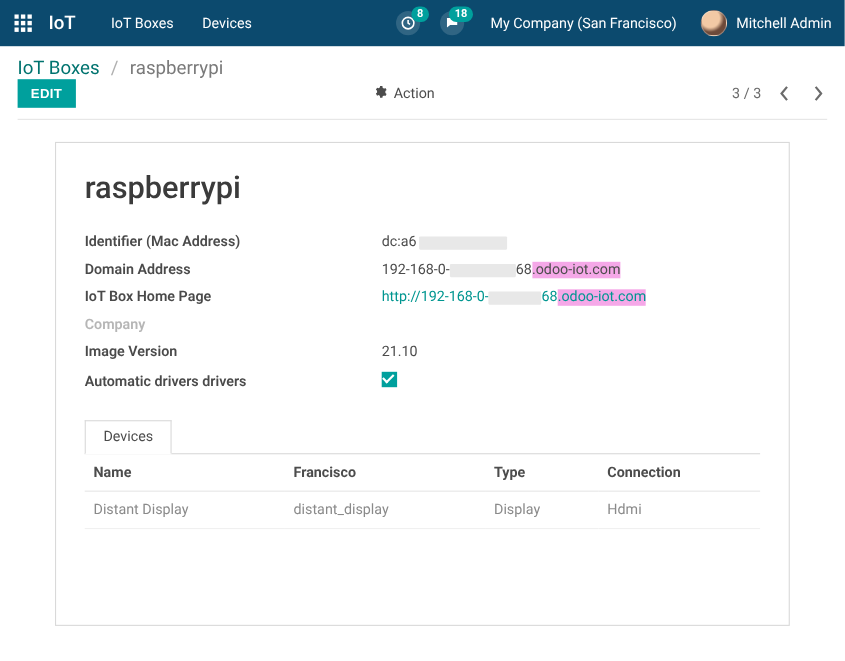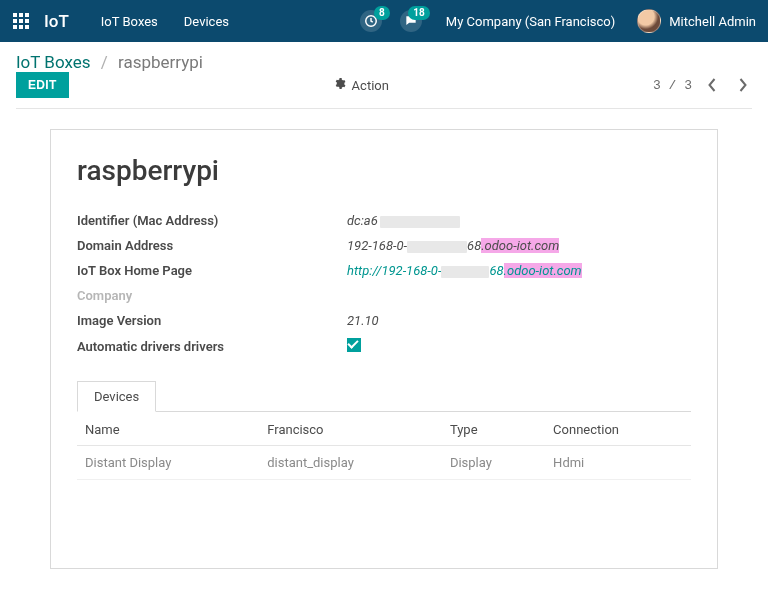--- a/index.html
+++ b/index.html
@@ -19,43 +19,43 @@
   .avatar { width: 24px; height: 24px; border-radius: 50%; background: radial-gradient(circle at 35% 30%, #f2c9a5 0 40%, #6d4a3a 60%); border: 1px solid rgba(255,255,255,0.3); }
 
   
   .controlbar { padding: 10px 16px 0 16px; }
   .breadcrumb { font-size: 17px; color: #7a7a7a; margin-bottom: 0; }
   .breadcrumb .root { color: #00736f; cursor: pointer; }
   .breadcrumb .sep { color: #b0b0b0; margin: 0 6px; }
   .bar2 { display: flex; align-items: center; justify-content: space-between; padding-bottom: 10px; border-bottom: 1px solid #e5e5e5; }
   .edit-btn { background: #00a09d; color: #fff; border: none; font-size: 12px; font-weight: 600; padding: 6px 12px; letter-spacing: 0.3px; cursor: pointer; }
   .action-btn { display: inline-flex; align-items: center; gap: 6px; color: #4c4c4c; font-size: 13px; cursor: pointer; }
-  .pager { display: flex; align-items: center; gap: 12px; color: #6b6b6b; font-family: Liberation Mono, monospace; }
+  .pager { display: flex; align-items: center; gap: 12px; color: #6b6b6b; }
   .pager .arrow { width: 18px; height: 18px; display: inline-flex; align-items: center; justify-content: center; cursor: pointer; color: #6b6b6b; }
 
   
   .sheet-wrap { padding: 20px 50px 30px; }
   .sheet { border: 1px solid #d9d9d9; background: #fff; padding: 24px 26px 40px; min-height: 440px; }
   .rec-title { font-size: 28px; font-weight: 500; color: #3b3b3b; margin-bottom: 26px; }
   .fields { display: grid; grid-template-columns: 260px 1fr; row-gap: 10px; column-gap: 10px; font-size: 13px; align-items: center; }
   .field-label { font-weight: 600; color: #4a4a4a; }
   .field-label.muted { color: #b6b6b6; font-weight: 600; }
-  .field-value { color: #4c4c4c; font-style: italic; }
+  .field-value { color: #4c4c4c; }
   .redact { display: inline-block; background: #e8e8e8; height: 12px; vertical-align: middle; border-radius: 1px; }
   .hl-pink { background: #f5a8e8; padding: 0 0; }
   .link { color: #009690; }
   .chk { width: 14px; height: 14px; display: inline-block; background: #00a09d; position: relative; }
   .chk::after { content: ""; position: absolute; left: 3px; top: 0px; width: 4px; height: 8px; border: solid #fff; border-width: 0 2px 2px 0; transform: rotate(45deg); }
 
   
   .tabs { margin-top: 26px; }
   .tab-row { border-bottom: 1px solid #d9d9d9; display: flex; }
   .tab { border: 1px solid #d9d9d9; border-bottom: 1px solid #fff; margin-bottom: -1px; padding: 7px 16px; font-size: 13px; color: #4c4c4c; background: #fff; cursor: pointer; }
   table.devices { width: 100%; border-collapse: collapse; margin-top: 0; font-size: 13px; }
-  table.devices th { text-align: left; font-weight: 400; color: #4c4c4c; padding: 10px 8px 8px; border-bottom: 1px solid #e5e5e5; }
+  table.devices th { text-align: left; font-weight: 700; color: #4c4c4c; padding: 10px 8px 8px; border-bottom: 1px solid #e5e5e5; }
   table.devices td { padding: 9px 8px; color: #8a8a8a; border-bottom: 1px solid #f0f0f0; }
 </style>
 </head>
 <body>
 
 <div class="topbar">
   <span class="apps-icon">
     <svg width="16" height="16" viewBox="0 0 16 16">
         <g fill="#fff">
           <rect x="0" y="0" width="4" height="4"></rect>

